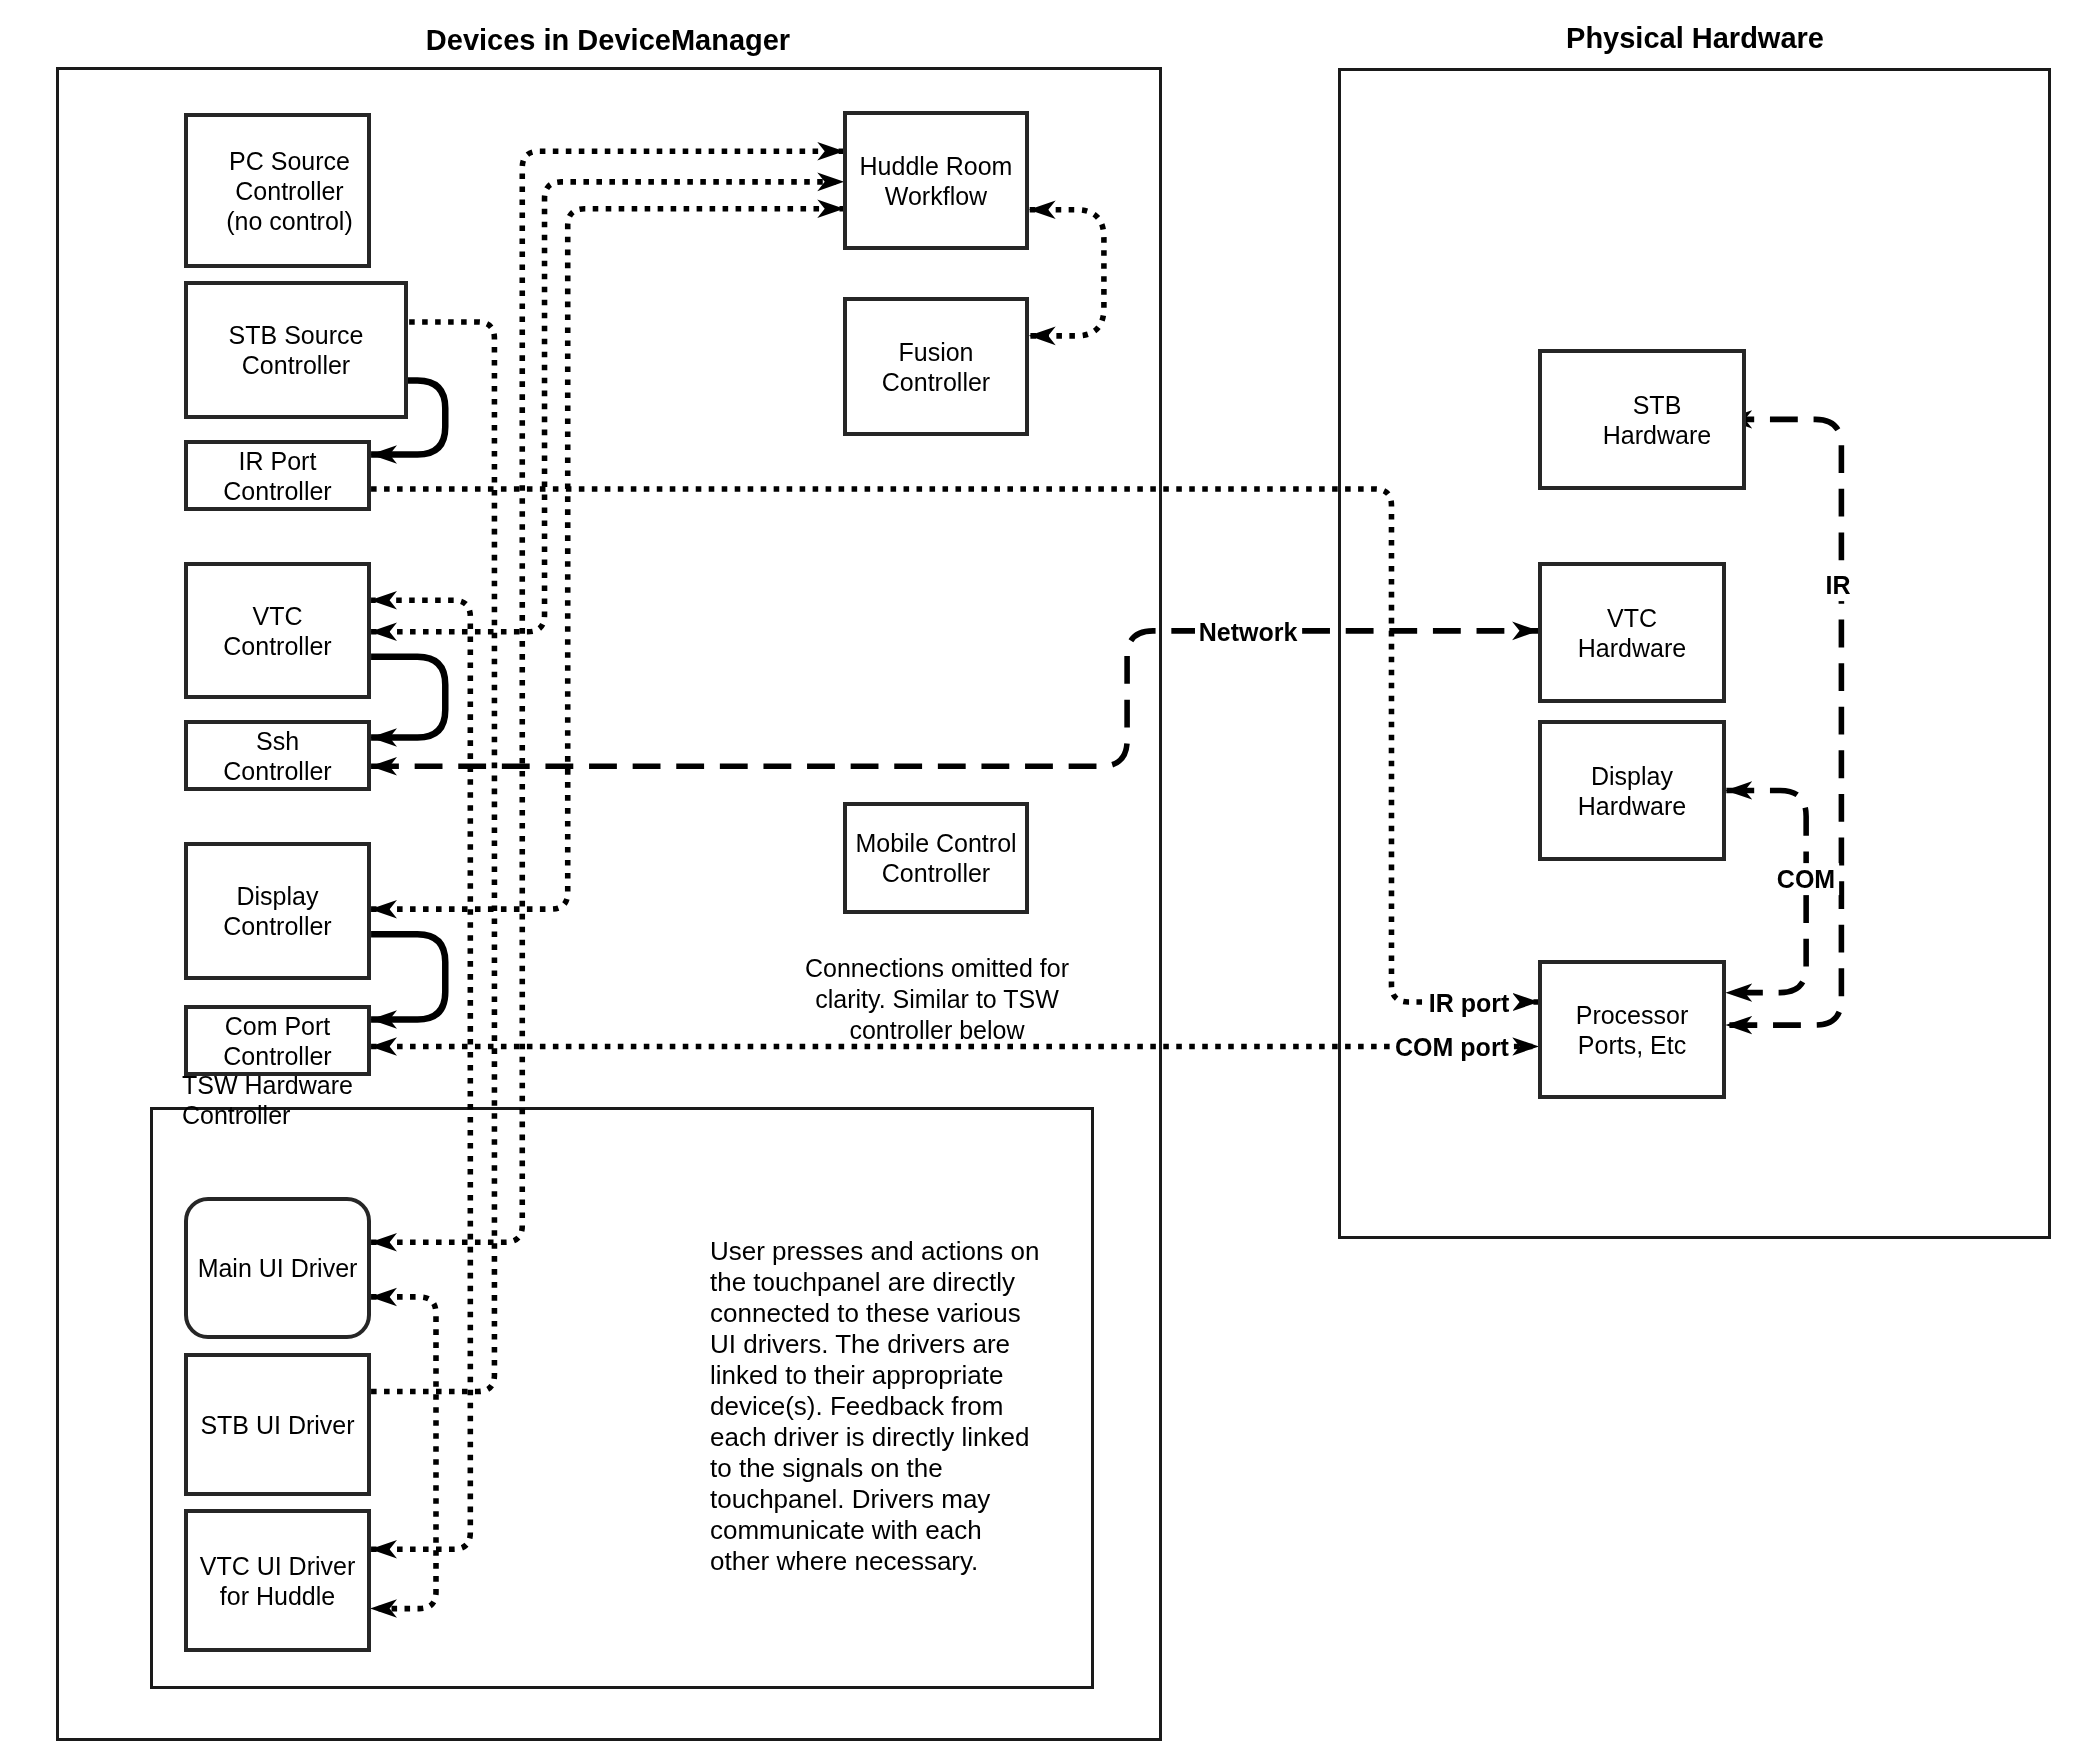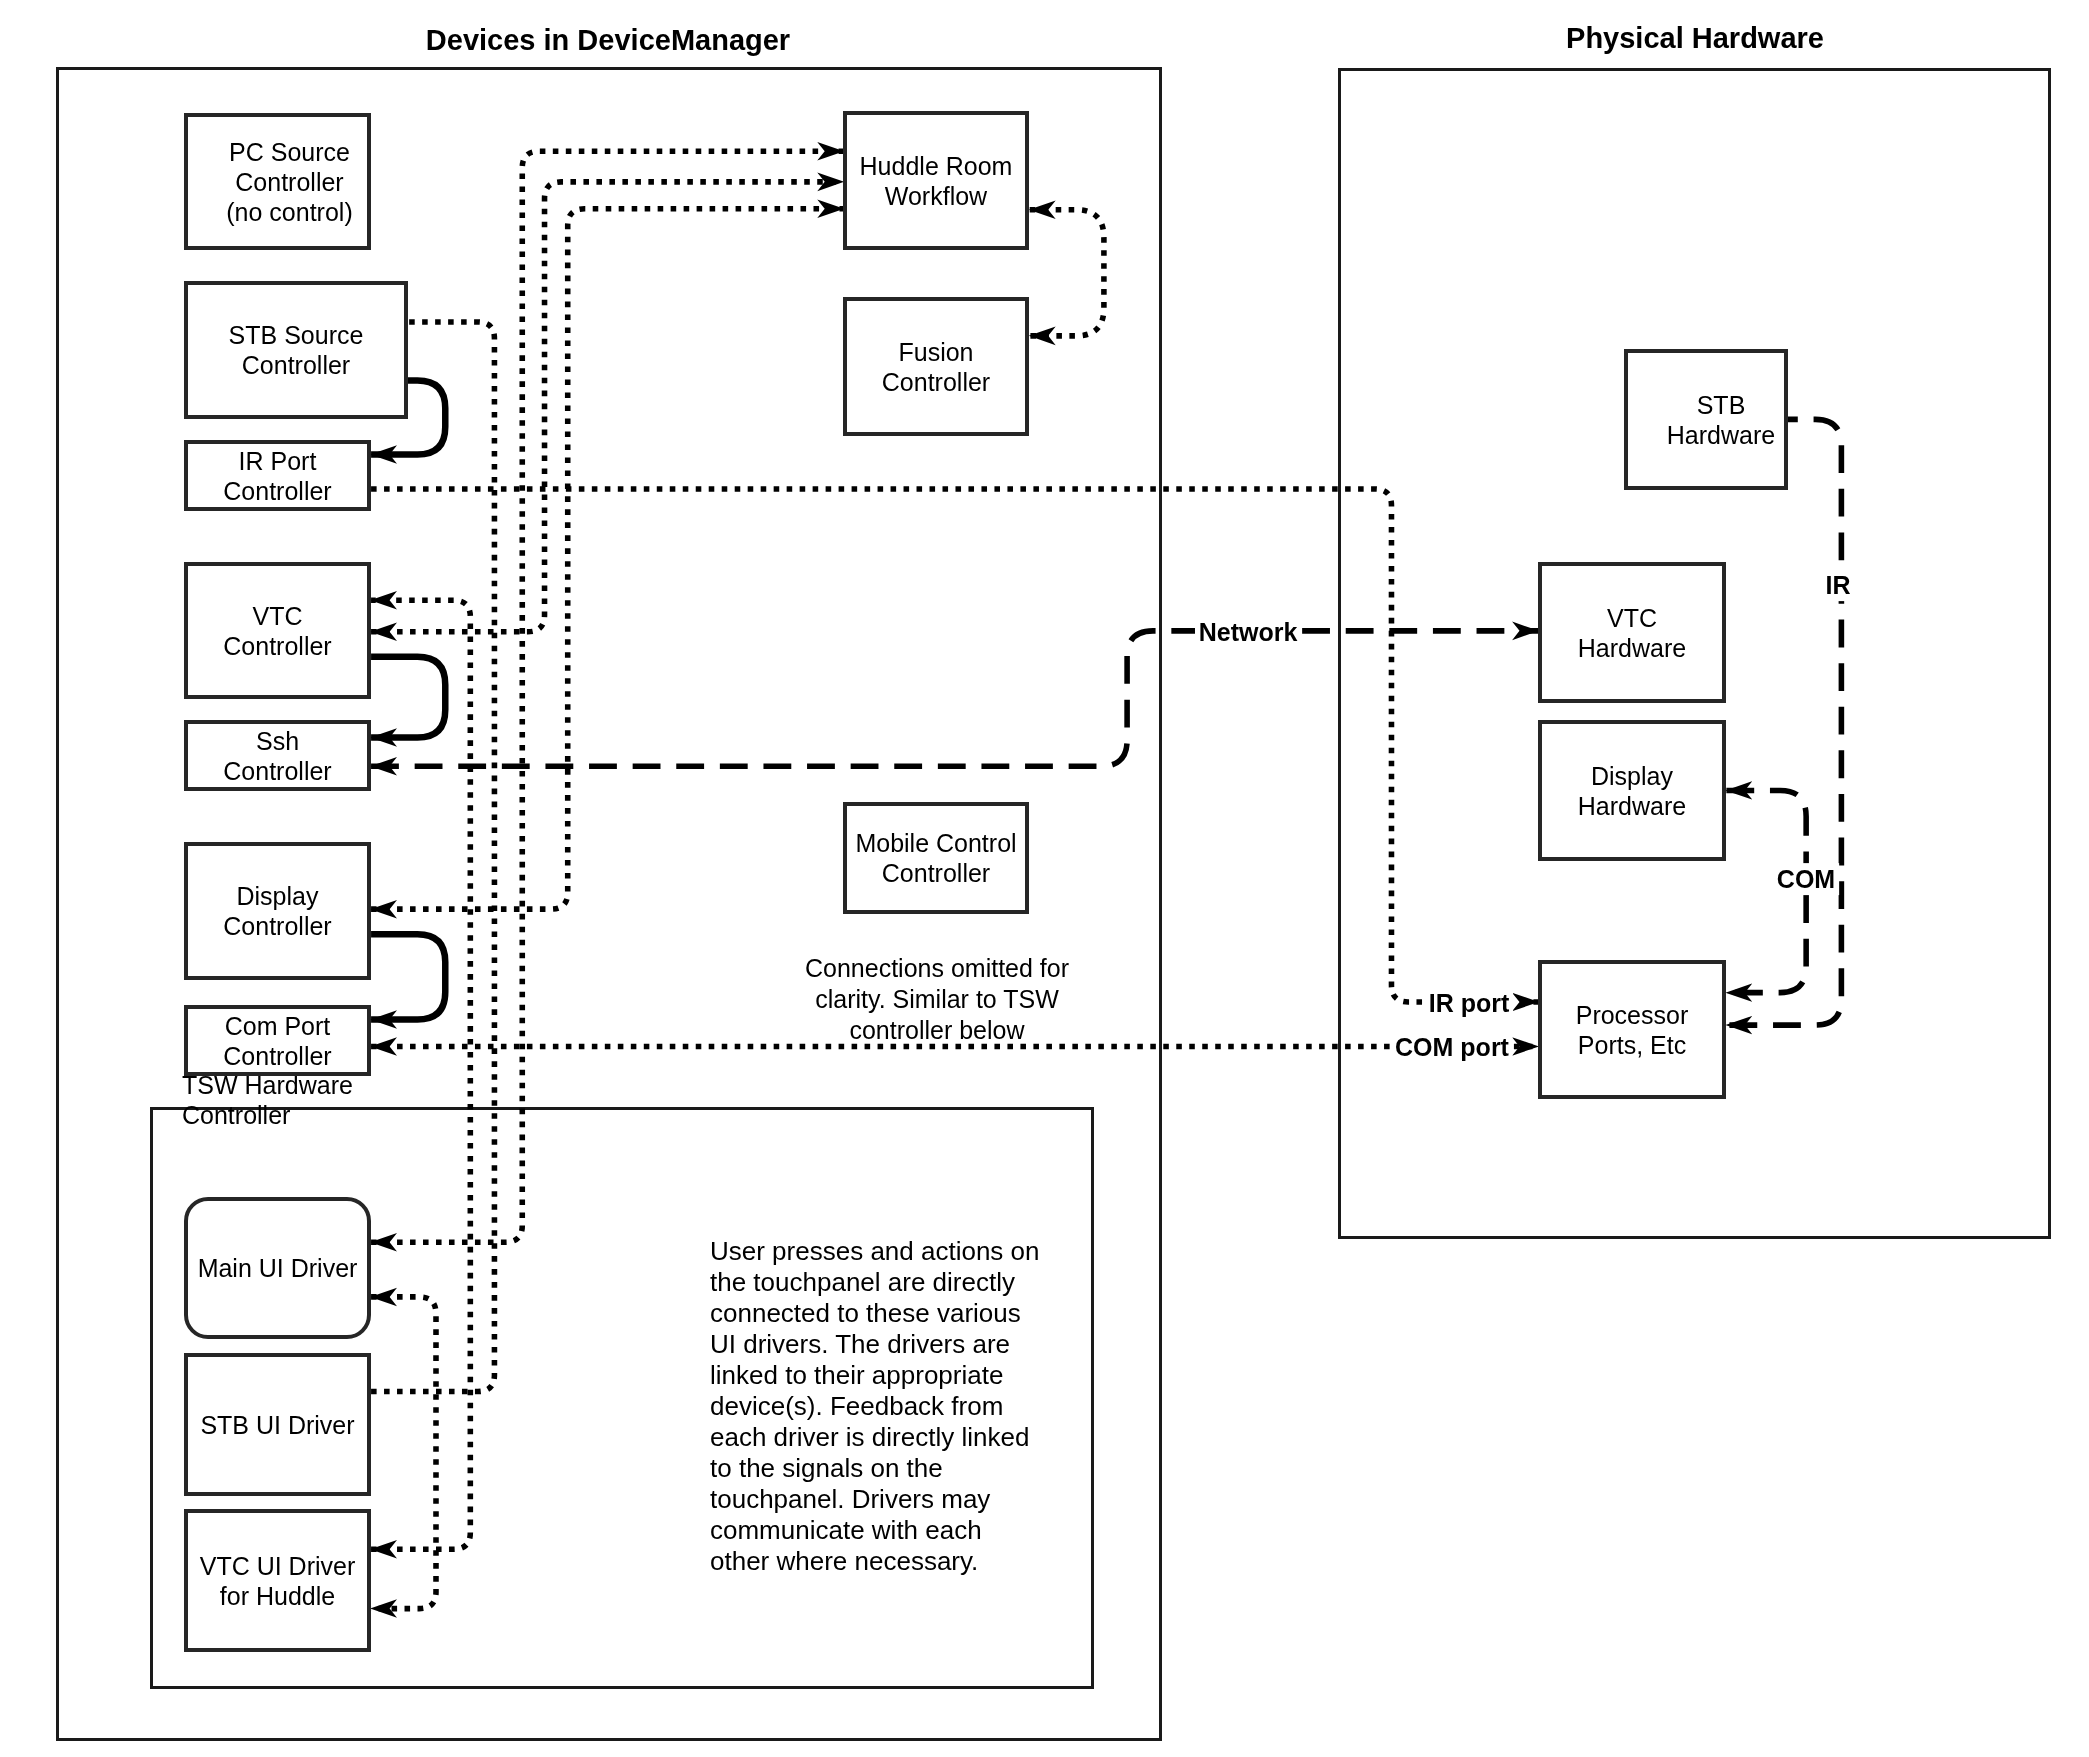--- a/index.html
+++ b/index.html
@@ -74,21 +74,21 @@
 
     <path class="dashed" d="M400,826 H1187 Q1215,826 1215,798 V708 Q1215,680 1243,680 H1658" marker-start="url(#arrR)" marker-end="url(#arrF)"></path>
     <path class="dashed" d="M1861,452 H1957 Q1985,452 1985,480 V1077 Q1985,1105 1957,1105 H1861" marker-start="url(#arrR)" marker-end="url(#arrF)"></path>
     <path class="dashed" d="M1861,852 H1919 Q1947,852 1947,880 V1042 Q1947,1070 1919,1070 H1861" marker-start="url(#arrR)" marker-end="url(#arrF)"></path>
 
     <path class="solidloop" d="M400,410 H450 Q480,410 480,440 V460 Q480,490 450,490 H400" marker-end="url(#arrF)"></path>
     <path class="solidloop" d="M400,708 H450 Q480,708 480,738 V765 Q480,795 450,795 H400" marker-end="url(#arrF)"></path>
     <path class="solidloop" d="M400,1007 H450 Q480,1007 480,1037 V1069 Q480,1099 450,1099 H400" marker-end="url(#arrF)"></path>
   </svg>
 
-  <div class="node" style="left:184px;top:113px;width:187px;height:137px;padding-left:24px;">PC Source
+  <div class="node" style="left:184px;top:113px;width:187px;height:155px;padding-left:24px;">PC Source
 Controller
 (no control)</div>
   <div class="node" style="left:184px;top:281px;width:224px;height:138px;">STB Source
 Controller</div>
   <div class="node" style="left:184px;top:440px;width:187px;height:71px;">IR Port
 Controller</div>
   <div class="node" style="left:184px;top:562px;width:187px;height:137px;">VTC
 Controller</div>
   <div class="node" style="left:184px;top:720px;width:187px;height:71px;">Ssh
 Controller</div>
@@ -116,21 +116,21 @@
 connected to these various
 UI drivers.  The drivers are
 linked to their appropriate
 device(s). Feedback from
 each driver is directly linked
 to the signals on the
 touchpanel. Drivers may
 communicate with each
 other where necessary.</div>
 
-  <div class="node" style="left:1624px;top:349px;width:164px;height:141px;padding-left:30px;">STB
+  <div class="node" style="left:1538px;top:349px;width:208px;height:141px;padding-left:30px;">STB
 Hardware</div>
   <div class="node" style="left:1538px;top:562px;width:188px;height:141px;">VTC
 Hardware</div>
   <div class="node" style="left:1538px;top:720px;width:188px;height:141px;">Display
 Hardware</div>
   <div class="node" style="left:1538px;top:960px;width:188px;height:139px;">Processor
 Ports, Etc</div>
 
   <div class="linelabel" style="left:1248px;top:632px;">Network</div>
   <div class="linelabel" style="left:1838px;top:585px;">IR</div>

